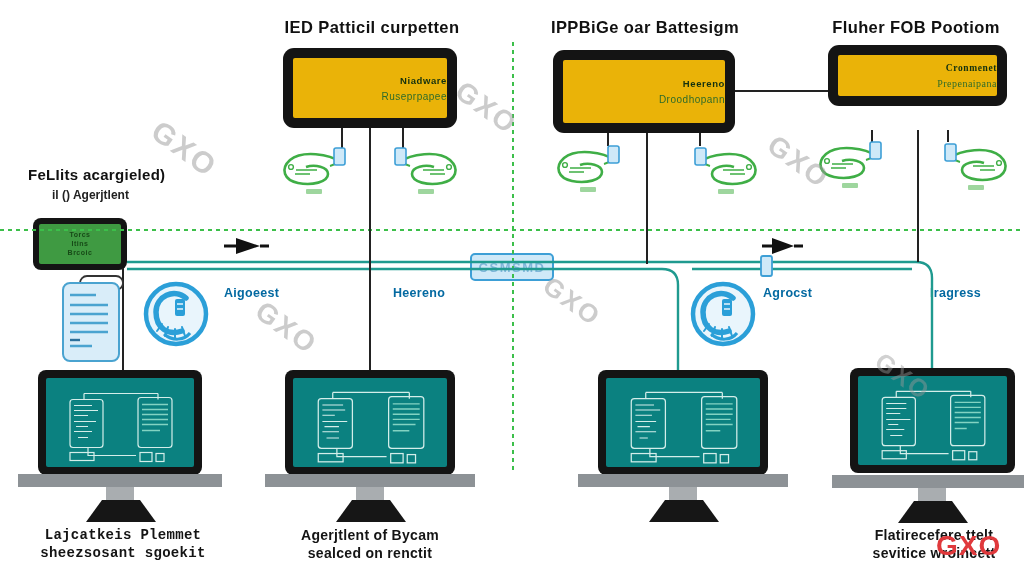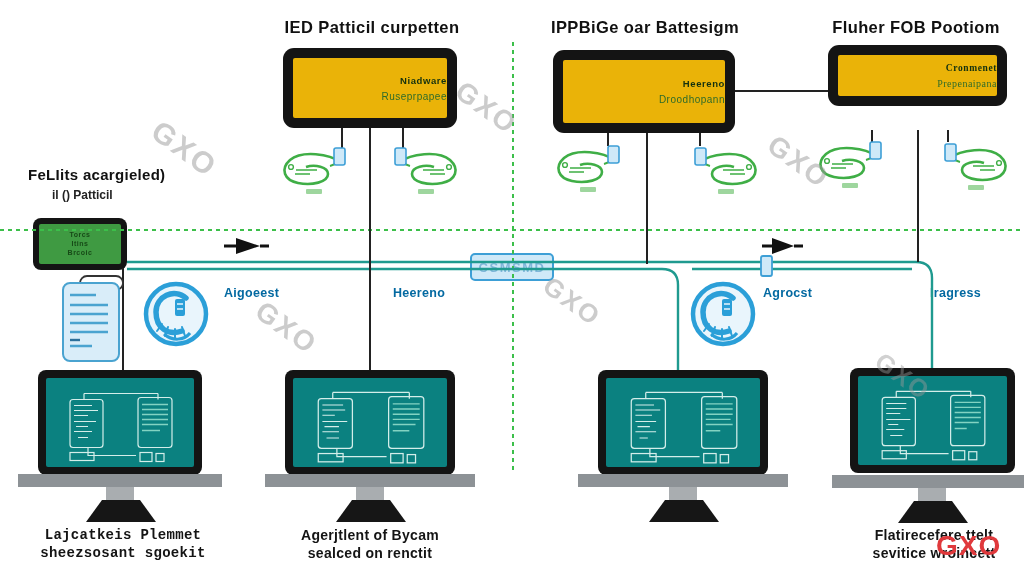--- a/index.html
+++ b/index.html
@@ -123,21 +123,21 @@
     </div>
   </div>
   <div class="tmon" style="left:828px;top:45px;width:179px;height:61px;font-family:Liberation Serif, serif;">
     <div class="tscreen">
       <div class="tline1">Cronmenet</div>
       <div class="tline2">Prepenaipana</div>
     </div>
   </div>
 
   <div class="lhead">FeLIits acargieled)</div>
-  <div class="lsub">il () Patticil</div>
+  <div class="lsub">il () Agerjtlent</div>
   <div class="device">
     <div class="dscreen">
       <div class="dline">Torcs</div>
       <div class="dline">Itins</div>
       <div class="dline">Brcoic</div>
     </div>
   </div>
 
   <div class="hub">
     <span>CSMSMD</span>

